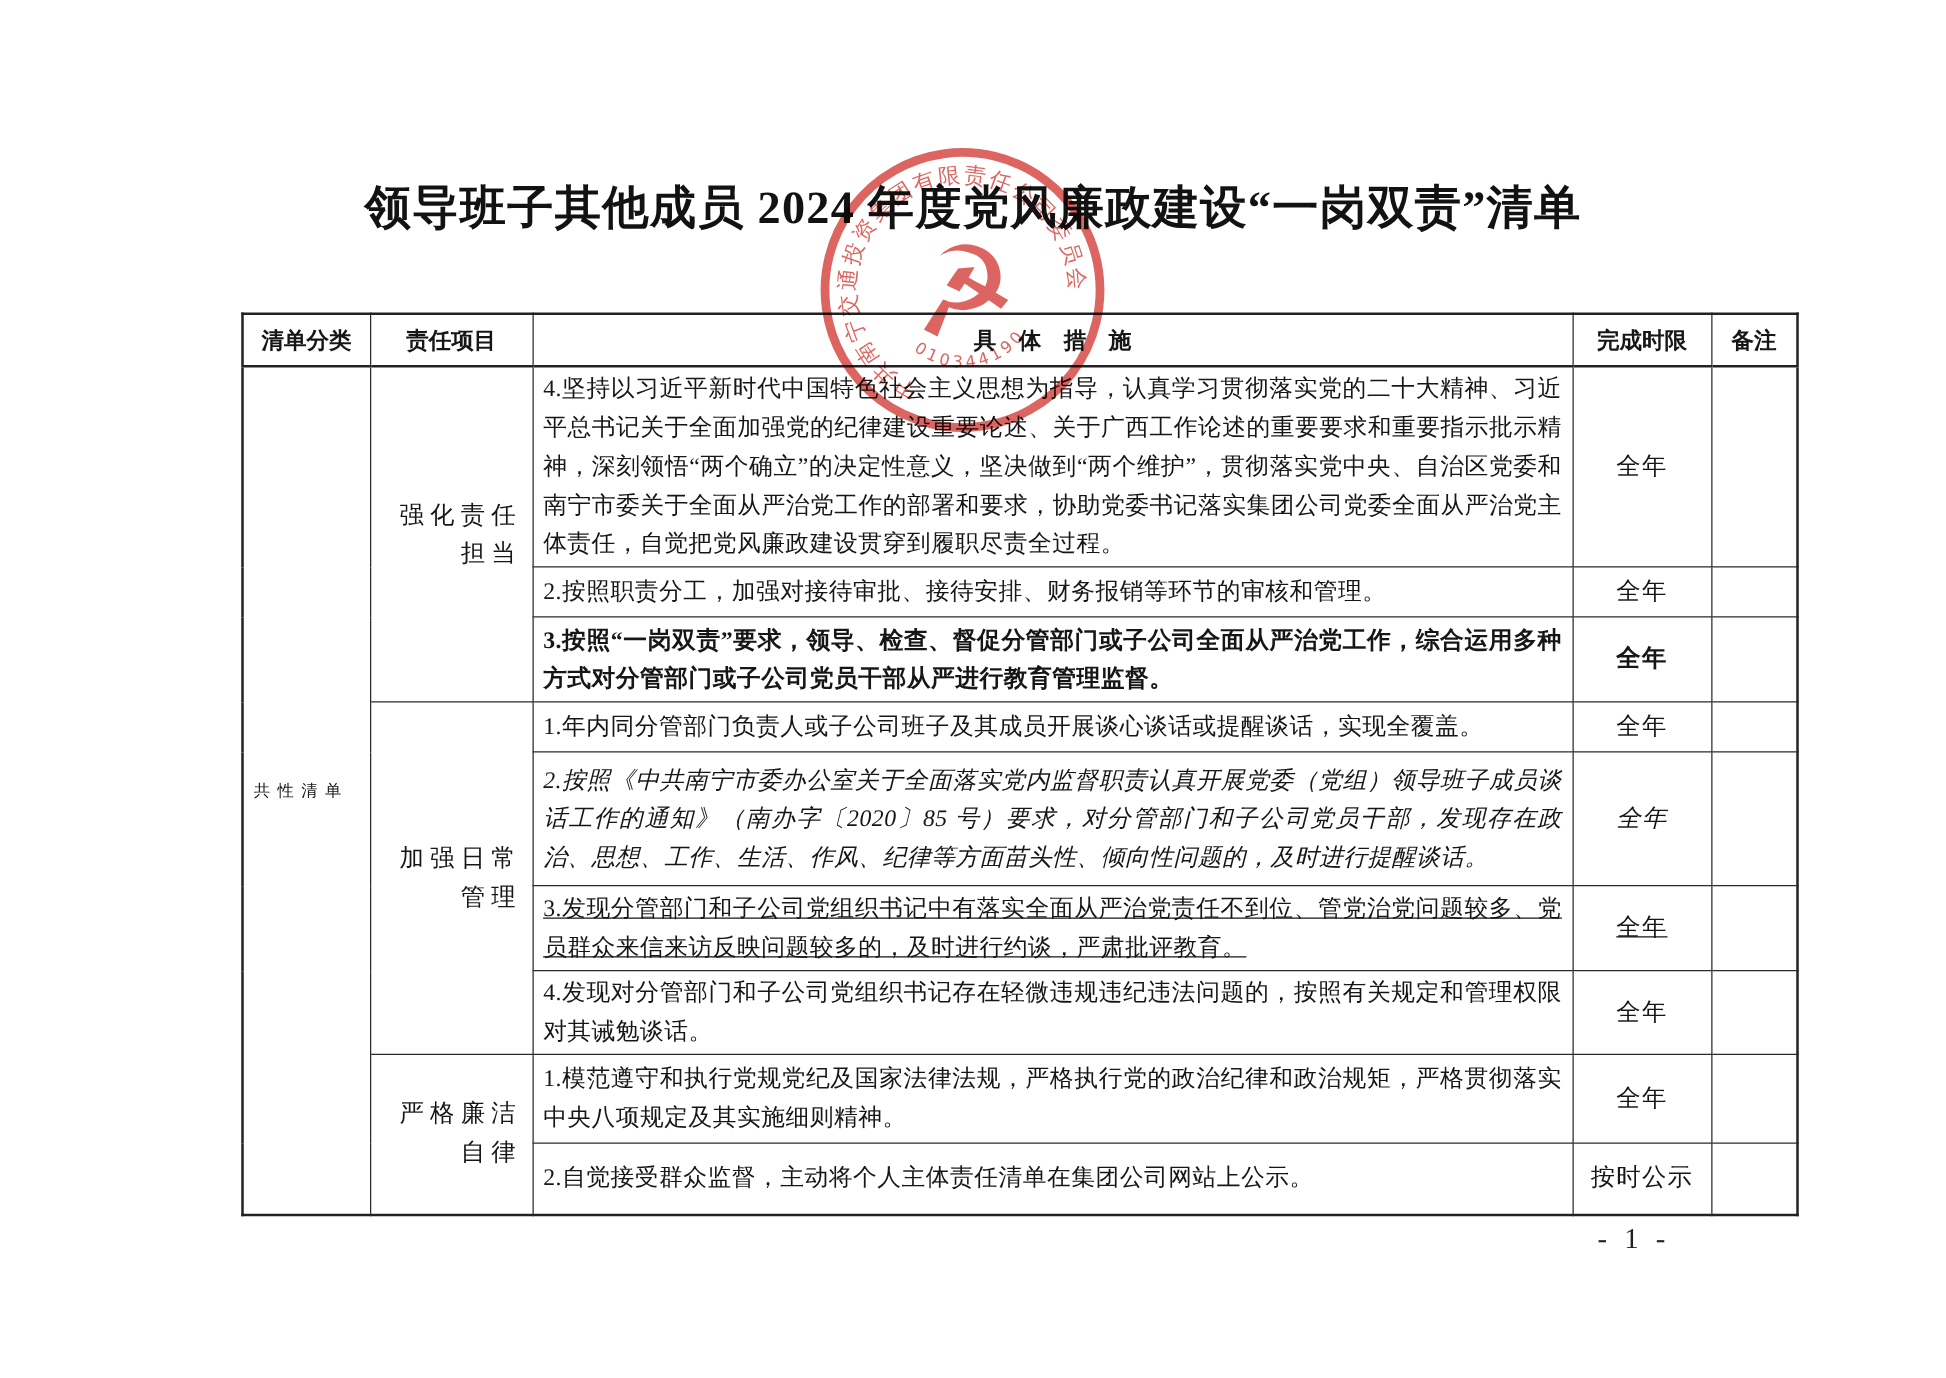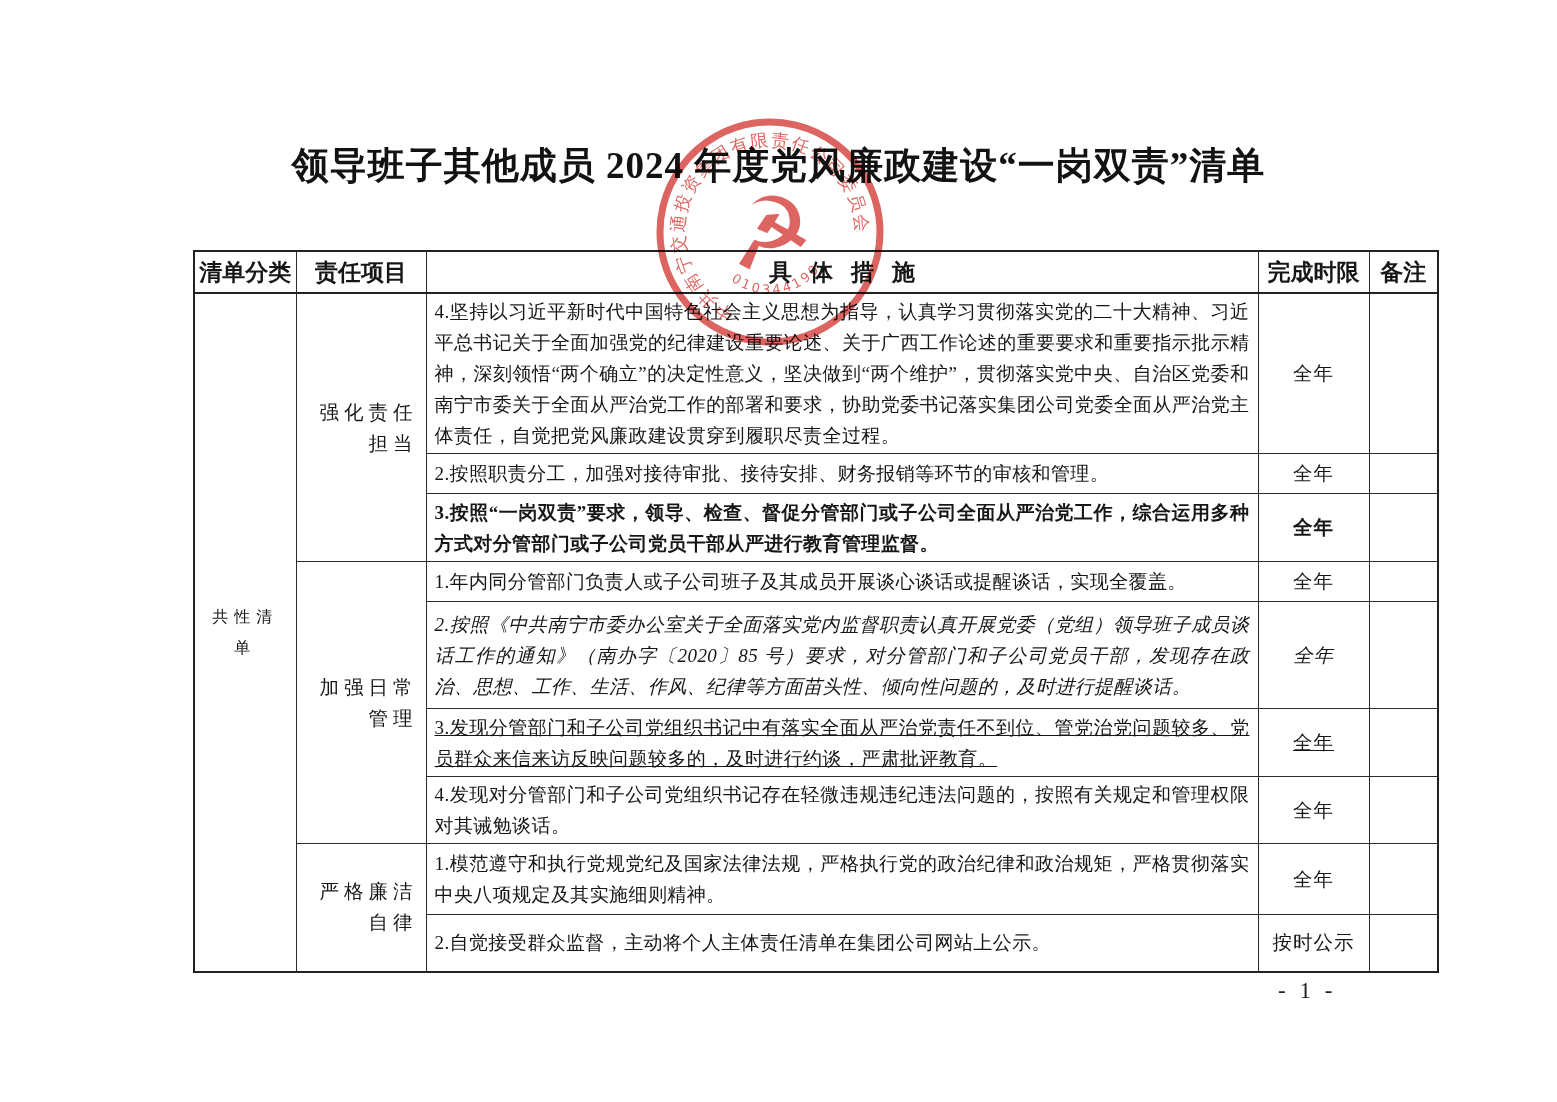--- a/index.html
+++ b/index.html
@@ -43,30 +43,29 @@
     border:1.6px solid #2b2b2b;
     vertical-align:middle;
     padding:2px 8px;
     line-height:31px;
     background:transparent;
   }
   table.main-table{border:2px solid #222;}
   tr.header-row th{
     height:36px;
     font-weight:bold;
-    font-size:23px;
+    font-size:18px;
     text-align:center;
     border-bottom:2.5px solid #222;
     padding:2px 2px;
   }
   th.th-measures{letter-spacing:18px;text-indent:18px;}
   td.cell-category{
-    text-align:center;
     letter-spacing:6px;
-    font-size:16px;
+    font-size:13px;
   }
   td.cell-project{
     text-align:right;
     letter-spacing:5px;
     font-size:19.5px;
     padding:2px 4px;
   }
   td.cell-measure{
     text-align:justify;
     letter-spacing:0.4px;

